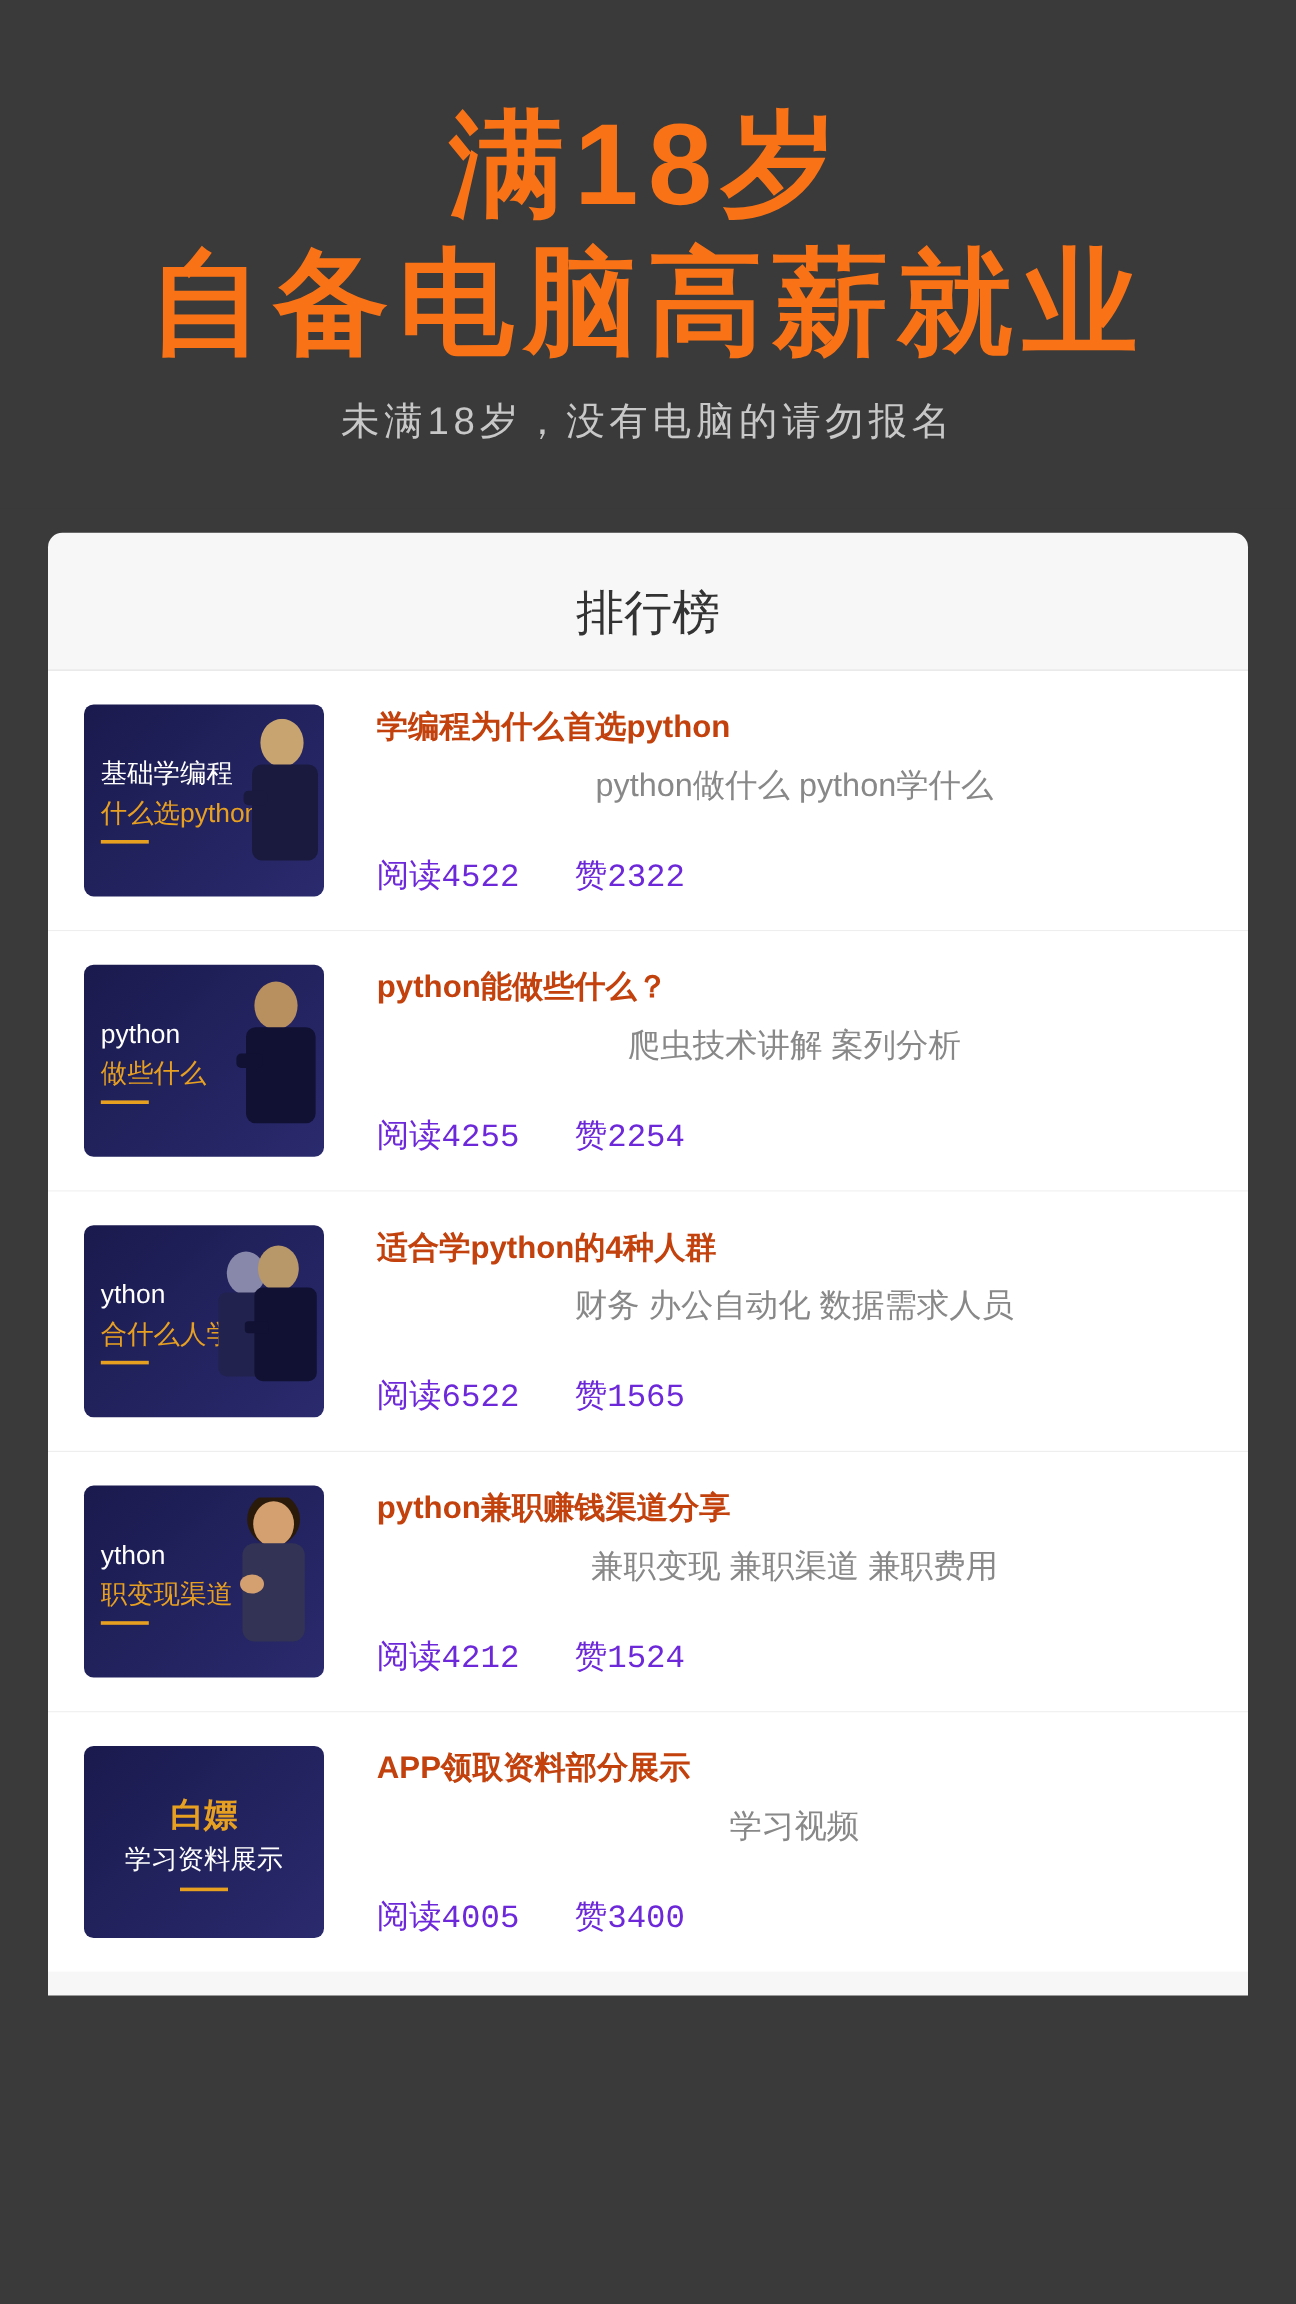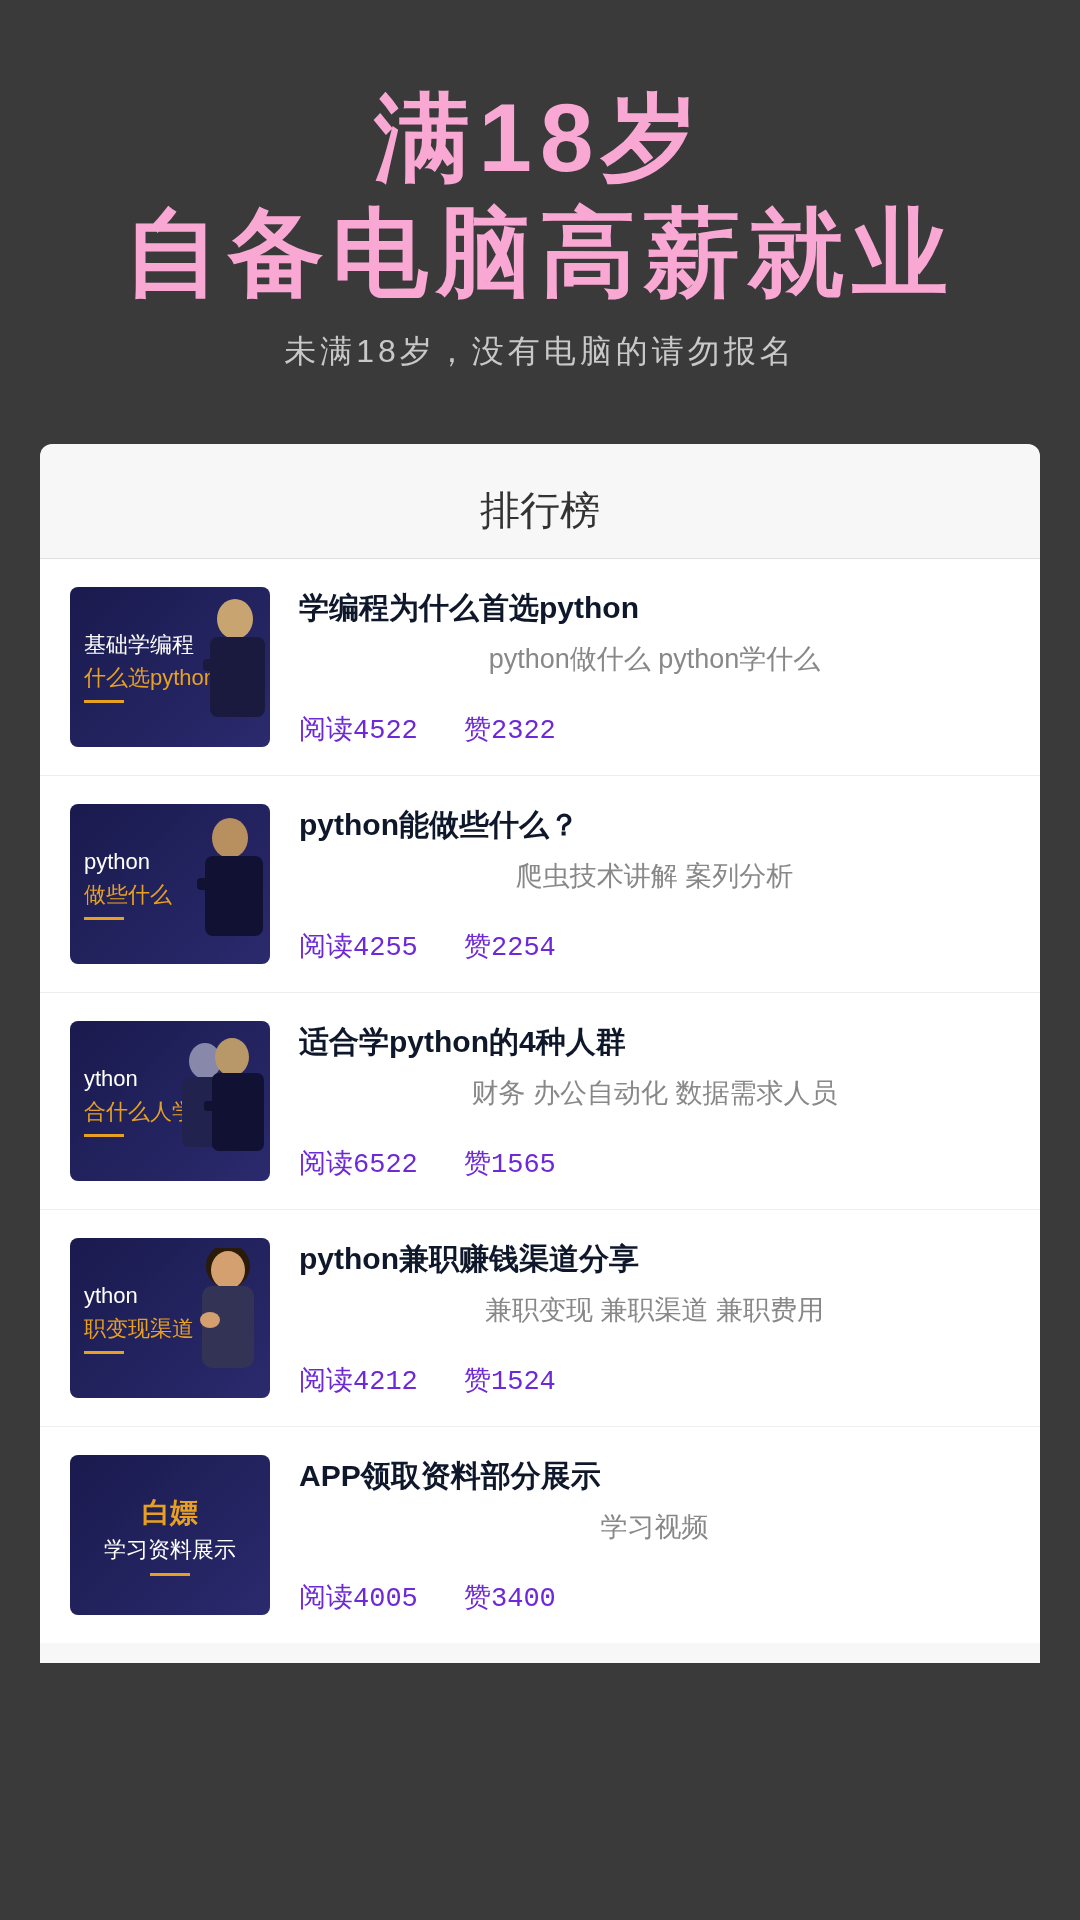--- a/index.html
+++ b/index.html
@@ -14,21 +14,21 @@
 
     .hero-section {
       background-color: #3a3a3a;
       text-align: center;
       padding: 80px 40px 50px;
     }
 
     .hero-title-main {
       font-size: 96px;
       font-weight: 700;
-      color: #f9a8d4;
+      color: #f97316;
       letter-spacing: 8px;
       line-height: 1.2;
       margin-bottom: 10px;
     }
 
     .hero-subtitle {
       font-size: 32px;
       color: #c8c8c8;
       letter-spacing: 4px;
       margin-top: 20px;
@@ -66,21 +66,21 @@
 
     .ranking-item:last-child {
       border-bottom: none;
     }
 
     .item-thumbnail {
       width: 200px;
       height: 160px;
       border-radius: 8px;
       flex-shrink: 0;
-      margin-right: 29px;
+      margin-right: 44px;
       overflow: hidden;
       position: relative;
       background: linear-gradient(135deg, #1a1a4e 0%, #2a2a7e 100%);
       display: flex;
       flex-direction: column;
       justify-content: flex-end;
       padding: 12px;
     }
 
     .thumbnail-text-overlay {
@@ -131,22 +131,22 @@
 
     .item-content {
       flex: 1;
       display: flex;
       flex-direction: column;
       justify-content: space-between;
       min-height: 160px;
     }
 
     .item-title {
-      font-size: 30px;
-      color: #0f172a;
+      font-size: 26px;
+      color: #c2410c;
       font-weight: 600;
       line-height: 1.4;
       margin-bottom: 10px;
     }
 
     .item-tags {
       font-size: 27px;
       color: #888;
       line-height: 1.5;
       text-align: center;

